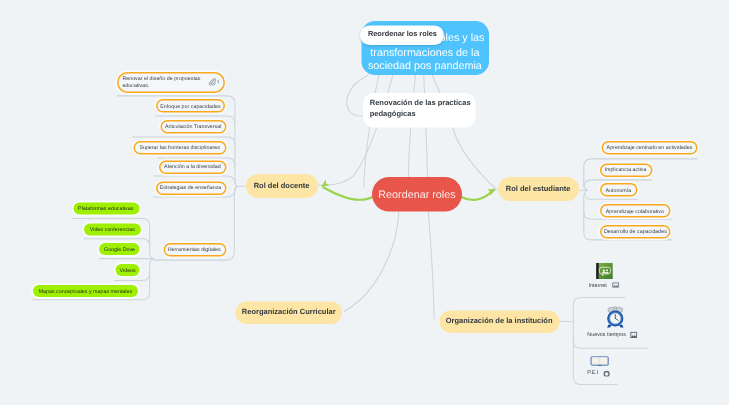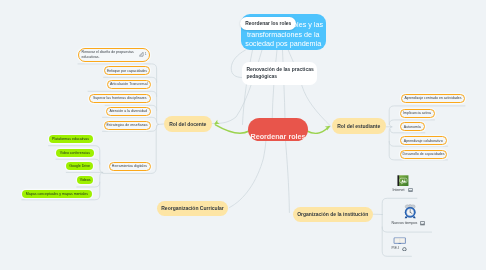--- a/index.html
+++ b/index.html
@@ -22,21 +22,21 @@
 
   
   #subtitle-node{left:241.8px;top:61.5px;width:75px;height:23px;border-radius:7px;
      background:#ffffff;color:#333b42;font-size:5px;line-height:6.9px;
      font-weight:700;justify-content:flex-start;text-align:left;padding:0 4.7px;
      white-space:normal;}
   #subtitle-node .lbl{width:69px;flex:none;}
 
   
   #center-node{left:248px;top:118px;width:60px;height:22.5px;border-radius:11.5px;
-     background:#e8554b;color:#fdeae8;font-size:7.2px;font-weight:700;align-items:flex-end;}
+     background:#e8554b;color:#fdeae8;font-size:7.2px;font-weight:400;}
 
   
   .lvl1{background:#fde5a5;color:#31383e;font-weight:700;border-radius:9px;font-size:5px;}
 
   
   .ring{background:#f4f7f9;border:1.15px solid #fba81c;border-radius:99px;color:#3c4248;
         font-weight:400;font-size:3.55px;
         box-shadow:0 0 0 1.2px #f7fafb;}
   
   .green{background:#9ef000;color:#20301a;border-radius:99px;font-weight:400;font-size:3.55px;

